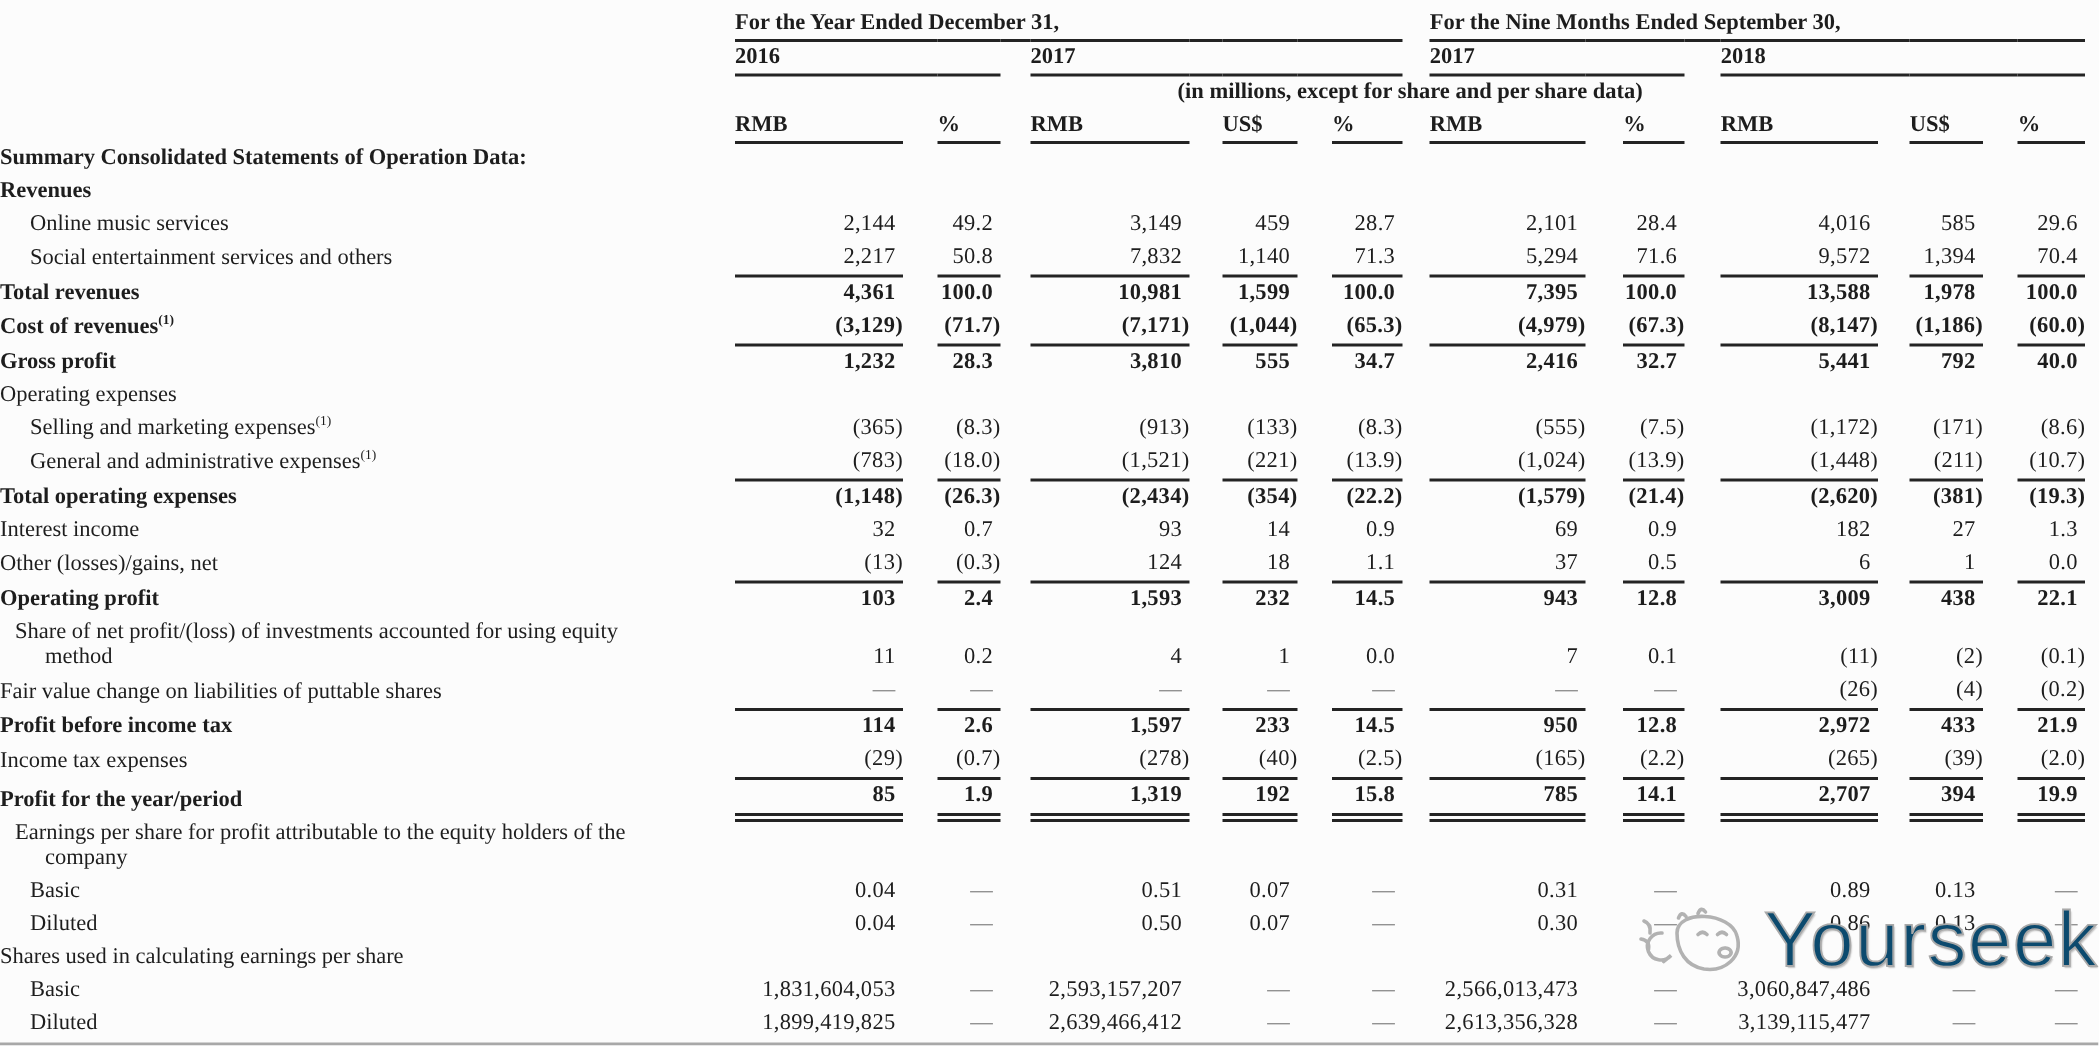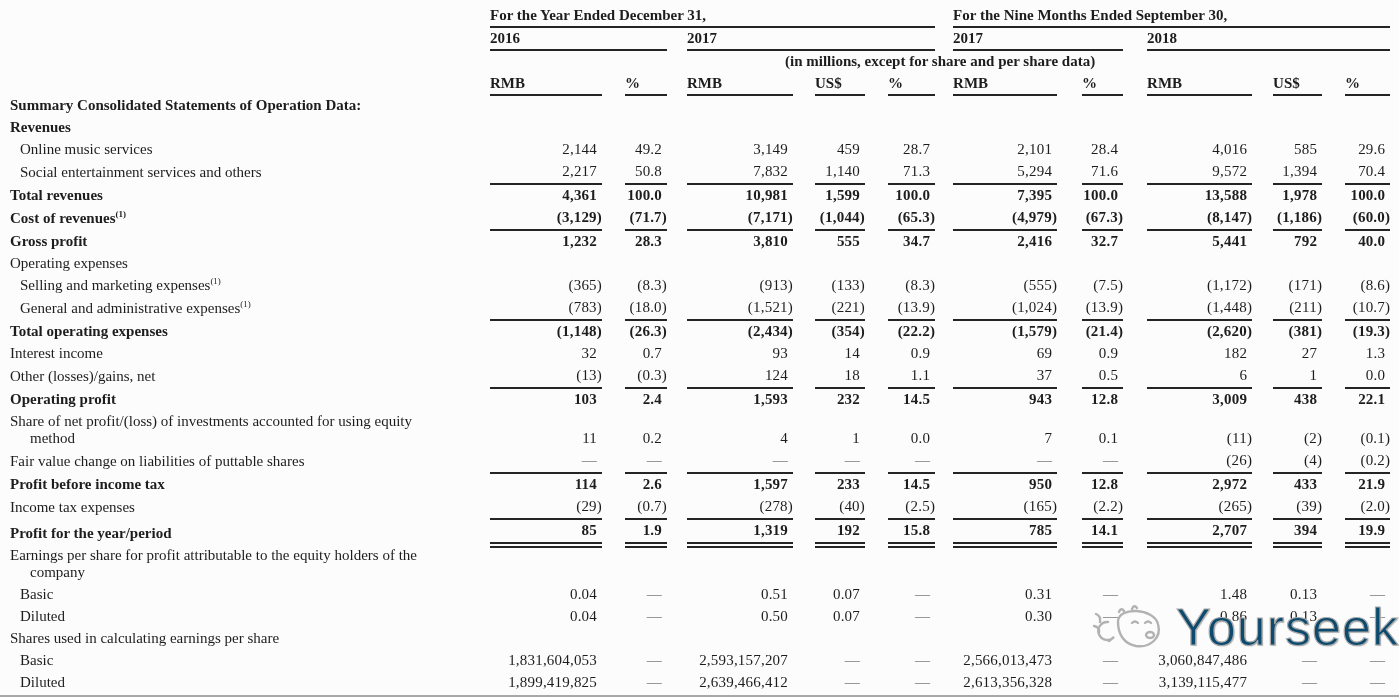--- a/index.html
+++ b/index.html
@@ -35,21 +35,20 @@
     white-space: nowrap;
   }
   td.note {
     text-align: center;
     font-weight: bold;
     white-space: nowrap;
   }
   
   td.lbl {
     text-align: left;
-    padding-left: 10px;
     white-space: nowrap;
   }
   td.lbl.ind1 { padding-left: 20px; }
   td.lbl.hang {
     padding-left: 30px;
     text-indent: -20px;
     white-space: normal;
     margin-top: 27px;
   }
   td.v {
@@ -640,21 +639,21 @@
         <td class="v">0.51</td>
         <td class=""></td>
         <td class="v">0.07</td>
         <td class=""></td>
         <td class="v dash">—</td>
         <td class=""></td>
         <td class="v">0.31</td>
         <td class=""></td>
         <td class="v dash">—</td>
         <td class=""></td>
-        <td class="v">1.48</td>
+        <td class="v">0.89</td>
         <td class=""></td>
         <td class="v">0.13</td>
         <td class=""></td>
         <td class="v dash">—</td>
         <td class=""></td>
       </tr>
       <tr>
         <td class="lbl ind1">Diluted</td>
         <td class="v">0.04</td>
         <td class=""></td>

